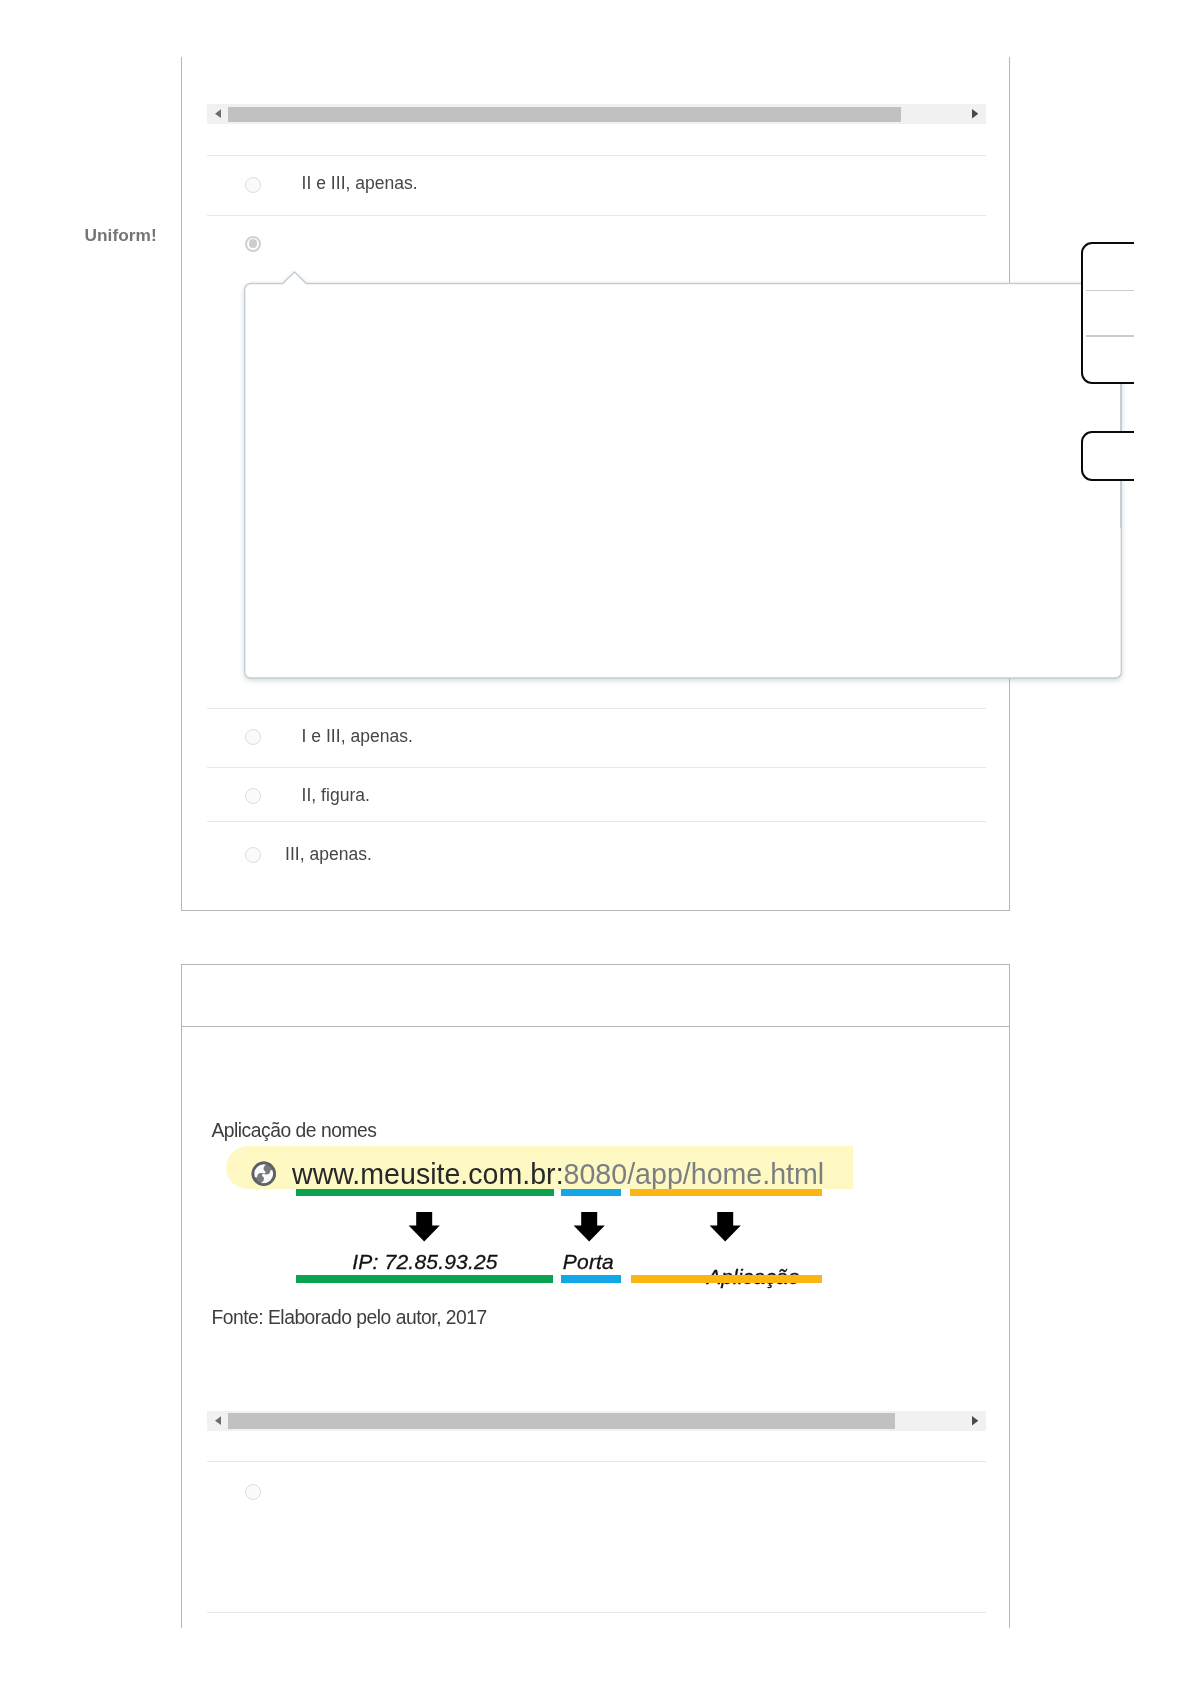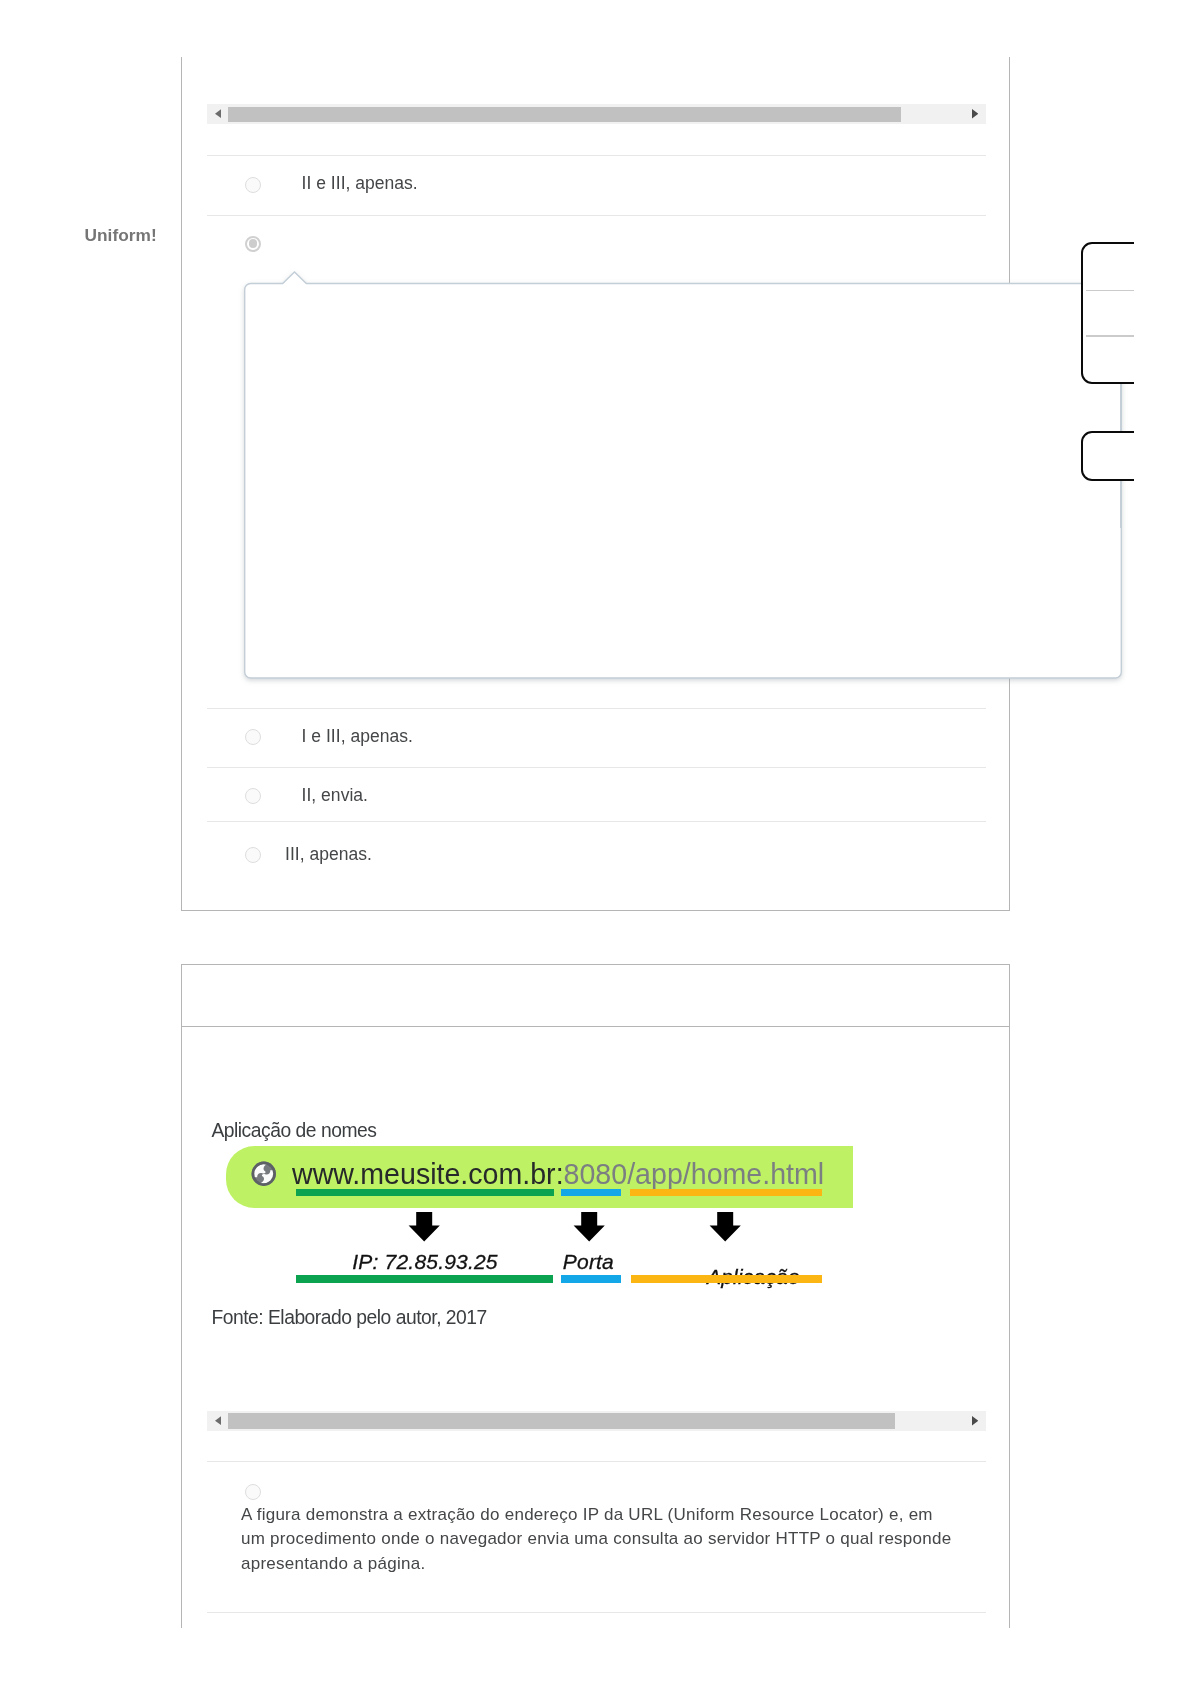--- a/index.html
+++ b/index.html
@@ -37,22 +37,22 @@
   #callout{position:absolute;}
 
   
   #rightclip{position:absolute;left:0;top:0;width:1134px;height:1628px;overflow:hidden;}
   .rtab{position:absolute;border:2.3px solid #0a0a0a;border-radius:11px;box-sizing:border-box;background:#fff;}
   .rtab-sep{position:absolute;height:1.3px;background:#cbcbcb;}
   .rtab-stem{position:absolute;width:1.4px;background:#c3ced7;}
 
   
   #fig-title{position:absolute;left:29.4px;top:154.6px;font-size:19.3px;color:#3b3e40;letter-spacing:-.48px;line-height:22px;}
-  #urlbar{position:absolute;left:43.8px;top:181px;width:627px;height:62px;
-          background:#bef264;border-radius:28.5px 0 0 28.5px;text-align:center;}
+  #urlbar{position:absolute;left:43.8px;top:181px;width:627px;height:43px;
+          background:#fef9c3;border-radius:28.5px 0 0 28.5px;text-align:center;}
   #globe{position:absolute;left:24px;top:13.5px;width:27.5px;height:27.5px;}
   .urltext{position:absolute;left:66.0px;top:10.5px;font-size:29.5px;white-space:nowrap;line-height:33px;
            transform:scaleX(.9688);transform-origin:left top;}
   .ubar{position:absolute;height:6.9px;}
   .fig-arrow{position:absolute;width:32.4px;height:30px;}
   .fig-label{position:absolute;font-size:21px;font-style:italic;color:#121212;white-space:nowrap;line-height:21px;letter-spacing:.2px;-webkit-text-stroke:.3px #121212;}
   .lbar{position:absolute;height:7.5px;}
   #fig-source{position:absolute;left:29.4px;top:341.6px;font-size:19.3px;color:#3b3e40;letter-spacing:-.49px;line-height:22px;}
 
   .opt-para{position:absolute;font-size:17px;color:#444648;line-height:24.7px;width:712px;letter-spacing:.26px;}
@@ -86,21 +86,21 @@
 
   <div class="divider" style="top:158px;"></div>
   <div class="radio sel" style="left:63.2px;top:179.3px;"></div>
 
   <div class="divider" style="top:651px;"></div>
   <div class="radio" style="left:63.1px;top:672.5px;"></div>
   <div class="opt-text" style="left:87.6px;top:669.5px;">I e III, apenas.</div>
 
   <div class="divider" style="top:710px;"></div>
   <div class="radio" style="left:63.1px;top:731.5px;"></div>
-  <div class="opt-text" style="left:87.6px;top:728.5px;">II, envia.</div>
+  <div class="opt-text" style="left:87.6px;top:728.5px;">II, figura.</div>
 
   <div class="divider" style="top:764px;"></div>
   <div class="radio" style="left:63.1px;top:790.5px;"></div>
   <div class="opt-text" style="left:71px;top:787.5px;">III, apenas.</div>
 </div>
 
 <svg id="callout" width="900" height="430" viewBox="0 0 900 430" style="left:235px;top:262px;">
   <defs>
     <filter id="cshadow" x="-6%" y="-6%" width="112%" height="114%">
       <feDropShadow dx="0" dy="2.0" stdDeviation="2.4" flood-color="#8e979e" flood-opacity=".38"></feDropShadow>
@@ -170,17 +170,16 @@
     <div class="thumb" style="left:21.2px;width:667px;"></div>
     <div class="arr" style="right:0;">
       <svg width="6.4" height="9.4" viewBox="0 0 6.4 9.4">
             <path d="M0 0 L0 9.4 L6.4 4.7 Z" fill="#4a4a4a"></path>
           </svg>
     </div>
   </div>
 
   <div class="divider" style="top:495.6px;"></div>
   <div class="radio" style="left:63.1px;top:518.6px;"></div>
-  <div class="opt-para" style="left:59.0px;top:537.5px;">A figura demonstra a extração do endereço IP da URL (Uniform Resource Locator) e, em um procedimento onde o navegador envia uma consulta ao servidor HTTP o qual responde apresentando a página.</div>
   <div class="divider" style="top:646.8px;"></div>
 </div>
 
 </div>
 
 </body></html>

